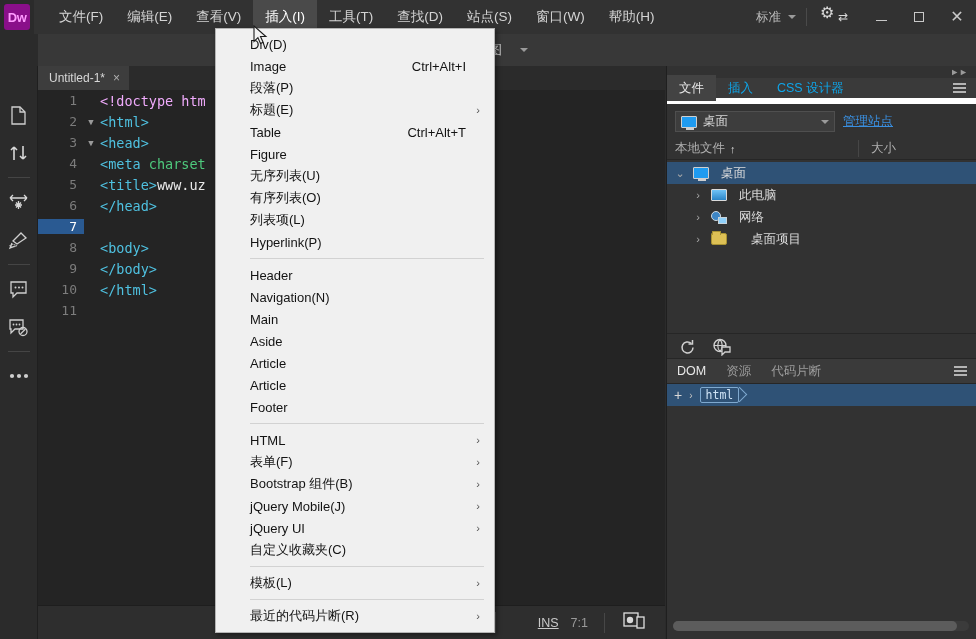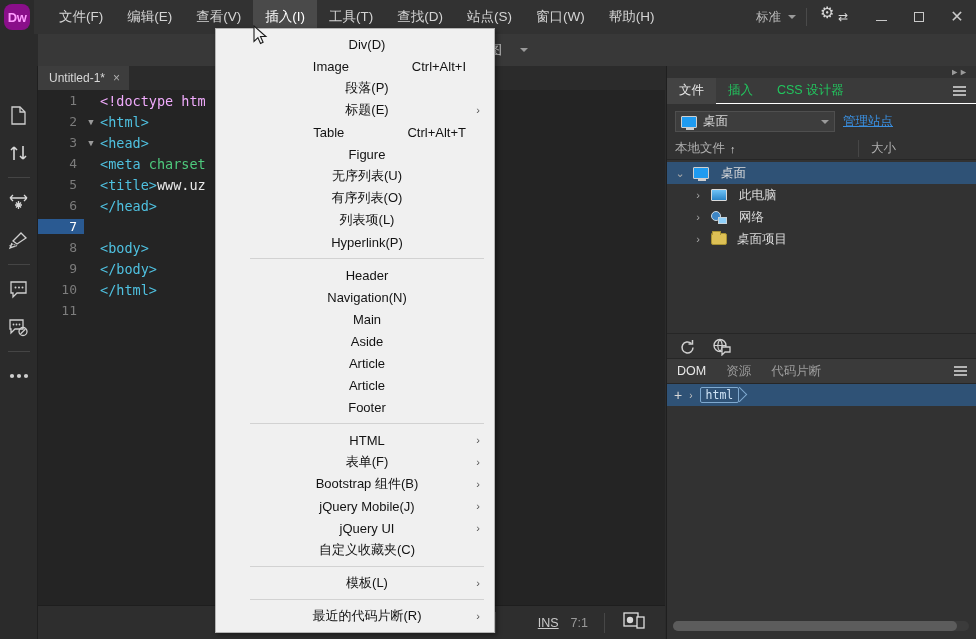--- a/index.html
+++ b/index.html
@@ -15,21 +15,21 @@
   .titlebar {
     position: absolute; left: 0; top: 0; width: 976px; height: 34px;
     background: #323232; display: flex; align-items: center;
   }
   .dw-logo {
     width: 34px; height: 34px; background: #2b2b2b;
     display: flex; align-items: center; justify-content: center;
   }
   .dw-logo .box {
     width: 26px; height: 26px; background: #8a0f8a;
-    border-radius: 8px; color: #ff9cff;
+    border-radius: 3px; color: #ff9cff;
     font-size: 13px; font-weight: bold;
     display: flex; align-items: center; justify-content: center;
     letter-spacing: -0.5px;
   }
   .menu-items { display: flex; align-items: center; height: 34px; margin-left: 13px; }
   .menu-item {
     height: 34px; padding: 0 12px; display: flex; align-items: center;
     color: #d4d4d4; font-size: 13.5px; white-space: nowrap; cursor: default;
   }
   .menu-item.active { background: #4a4a4a; color: #ffffff; }
@@ -143,25 +143,25 @@
   .rightpanel {
     position: absolute; left: 666px; top: 66px; width: 310px; height: 573px;
     background: #323232; border-left: 1px solid #1f1f1f;
   }
   .rp-collapse {
     height: 12px; display: flex; justify-content: flex-end;
     align-items: center; padding-right: 8px; color: #9a9a9a; font-size: 9px;
   }
   .rp-tabs {
     height: 26px; background: #3a3a3a; display: flex; align-items: center;
-    border-bottom: 1px solid #ffffff;
+    border-bottom: 6px solid #ffffff;
   }
   .rp-tab {
     height: 26px; padding: 0 12px; display: flex; align-items: center;
-    color: #22c55e; font-size: 12.5px;
+    color: #0ea5e9; font-size: 12.5px;
   }
   .rp-tab.sel { background: #434343; color: #e8e8e8; }
   .rp-hamb { margin-left: auto; padding: 0 10px; color: #b4b4b4; }
   .hamb-l { display: block; width: 13px; height: 2px; background: #b4b4b4; margin: 2px 0; }
 
   .rp-body { background: #323232; }
   .site-row {
     display: flex; align-items: center; gap: 8px; padding: 7px 8px 6px 8px;
   }
   .site-combo {
@@ -265,21 +265,21 @@
   
   .menu-popup {
     position: absolute; left: 215px; top: 28px; width: 280px;
     background: #f0f0f0; border: 1px solid #b4b4b4;
     box-shadow: 2px 2px 5px rgba(0,0,0,0.45); padding: 4px 0 5px 0; z-index: 40;
   }
   .mrow {
     height: 22px; display: flex; align-items: center;
     padding: 0 10px 0 34px; color: #131313; font-size: 13px; position: relative;
   }
-  .mrow .mlabel { flex: 1; white-space: nowrap; text-align: center; }
+  .mrow .mlabel { flex: 1; white-space: nowrap; }
   .mrow .maccel { color: #131313; font-size: 13px; padding-right: 18px; }
   .mrow .marrow {
     position: absolute; right: 14px; top: 50%; transform: translateY(-50%);
     color: #555; font-size: 11px;
   }
   .msep { height: 1px; background: #d2d2d2; margin: 5px 10px 5px 34px; }
 
   .cursor-arrow {
     position: absolute; left: 253px; top: 25px; z-index: 60; pointer-events: none;
   }
@@ -524,21 +524,21 @@
             <span class="tw">›</span>
             <span class="ic-net">
               <span class="globe"></span>
               <span class="scr"></span>
             </span>
             <span style="margin-left: 6px;">网络</span>
           </div>
           <div class="tree-row l2">
             <span class="tw">›</span>
             <span class="ic-folder"></span>
-            <span style="margin-left: 4px;">桌面项目</span>
+            <span style="margin-left: 18px;">桌面项目</span>
           </div>
         </div>
     </div>
 
     <div class="rp-toolsmall">
       <span>
         <svg width="17" height="17" viewBox="0 0 17 17">
             <path d="M14 8.5a5.5 5.5 0 1 1-1.8-4.1" fill="none" stroke="#d0d0d0" stroke-width="1.5"></path>
             <path d="M13.5 1v4h-4" fill="none" stroke="#d0d0d0" stroke-width="1.5"></path>
           </svg>

